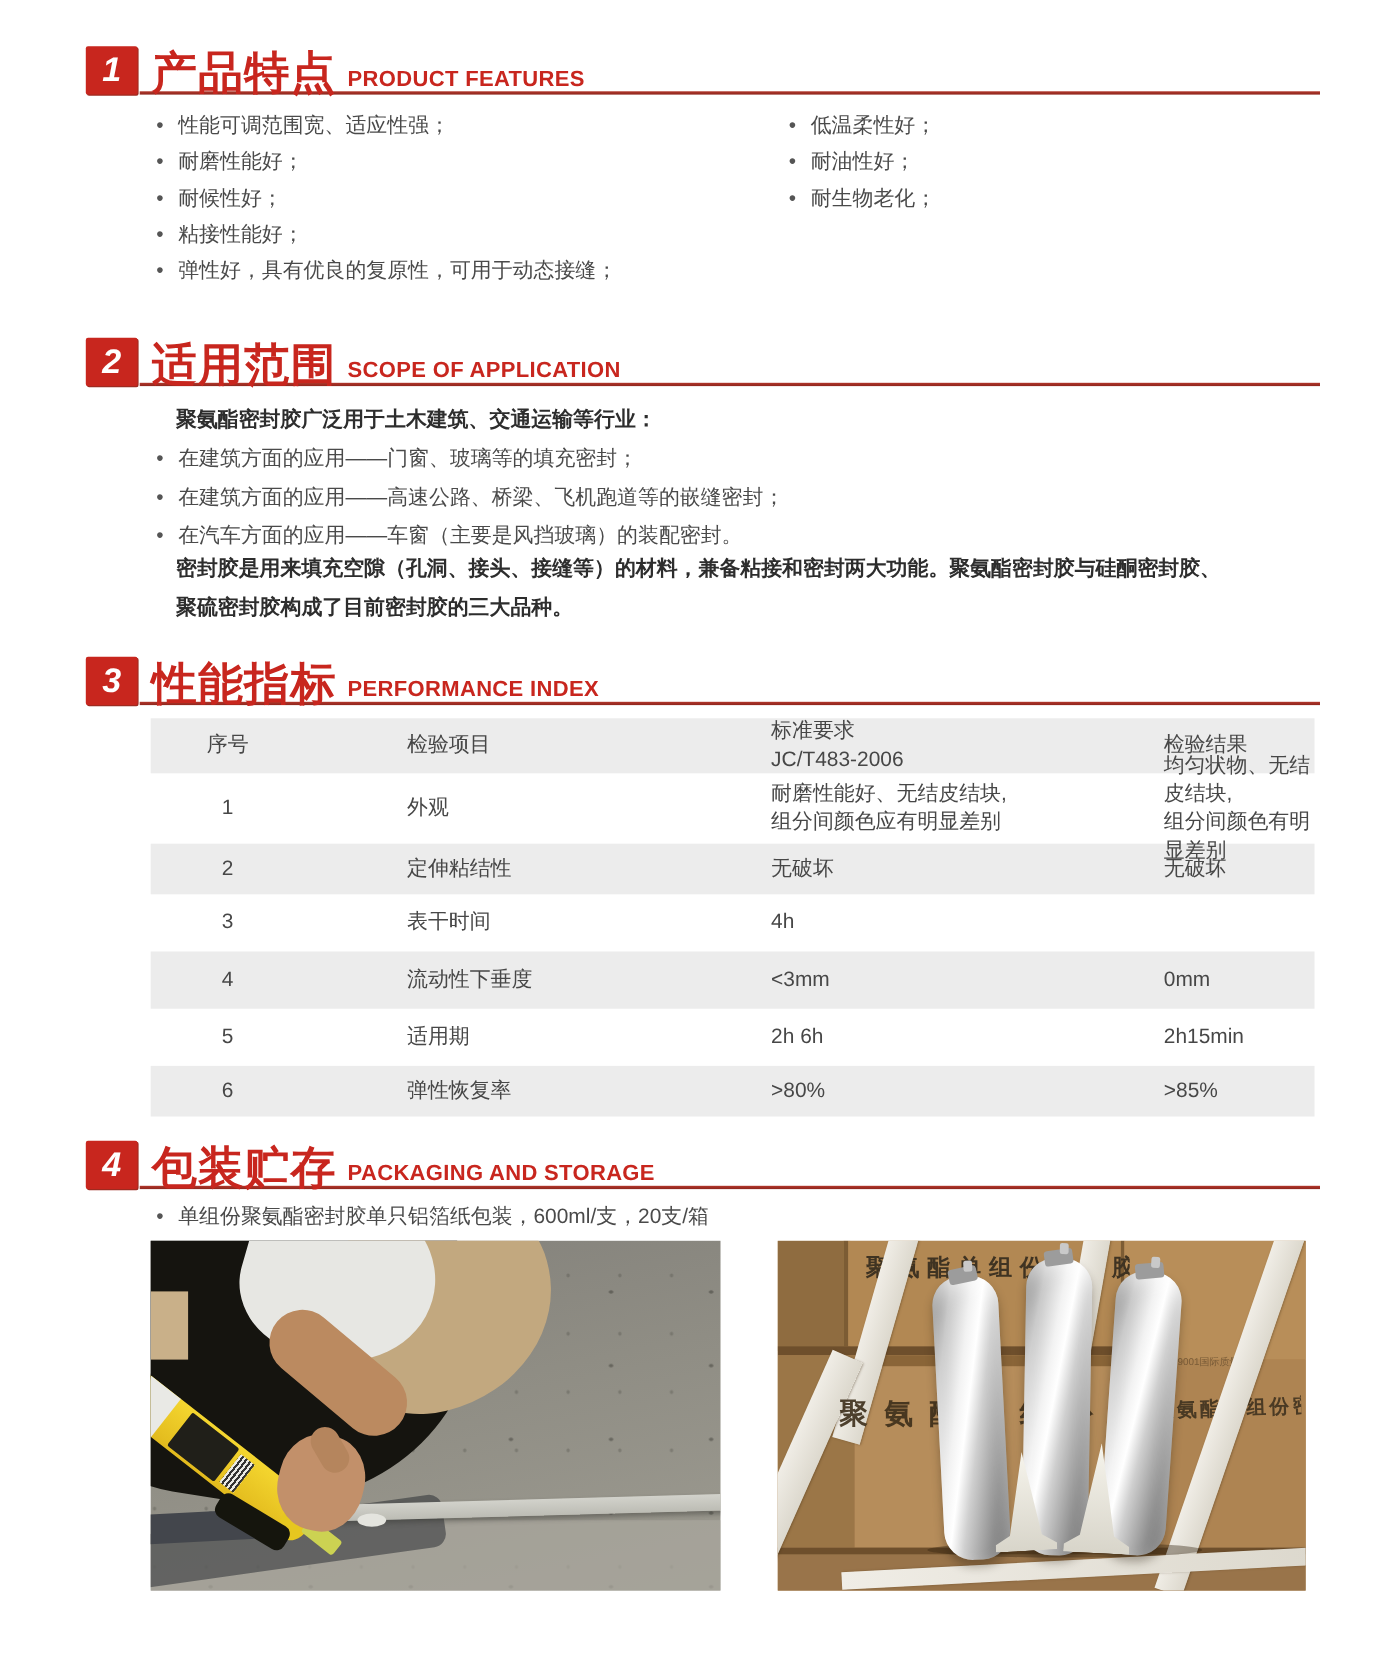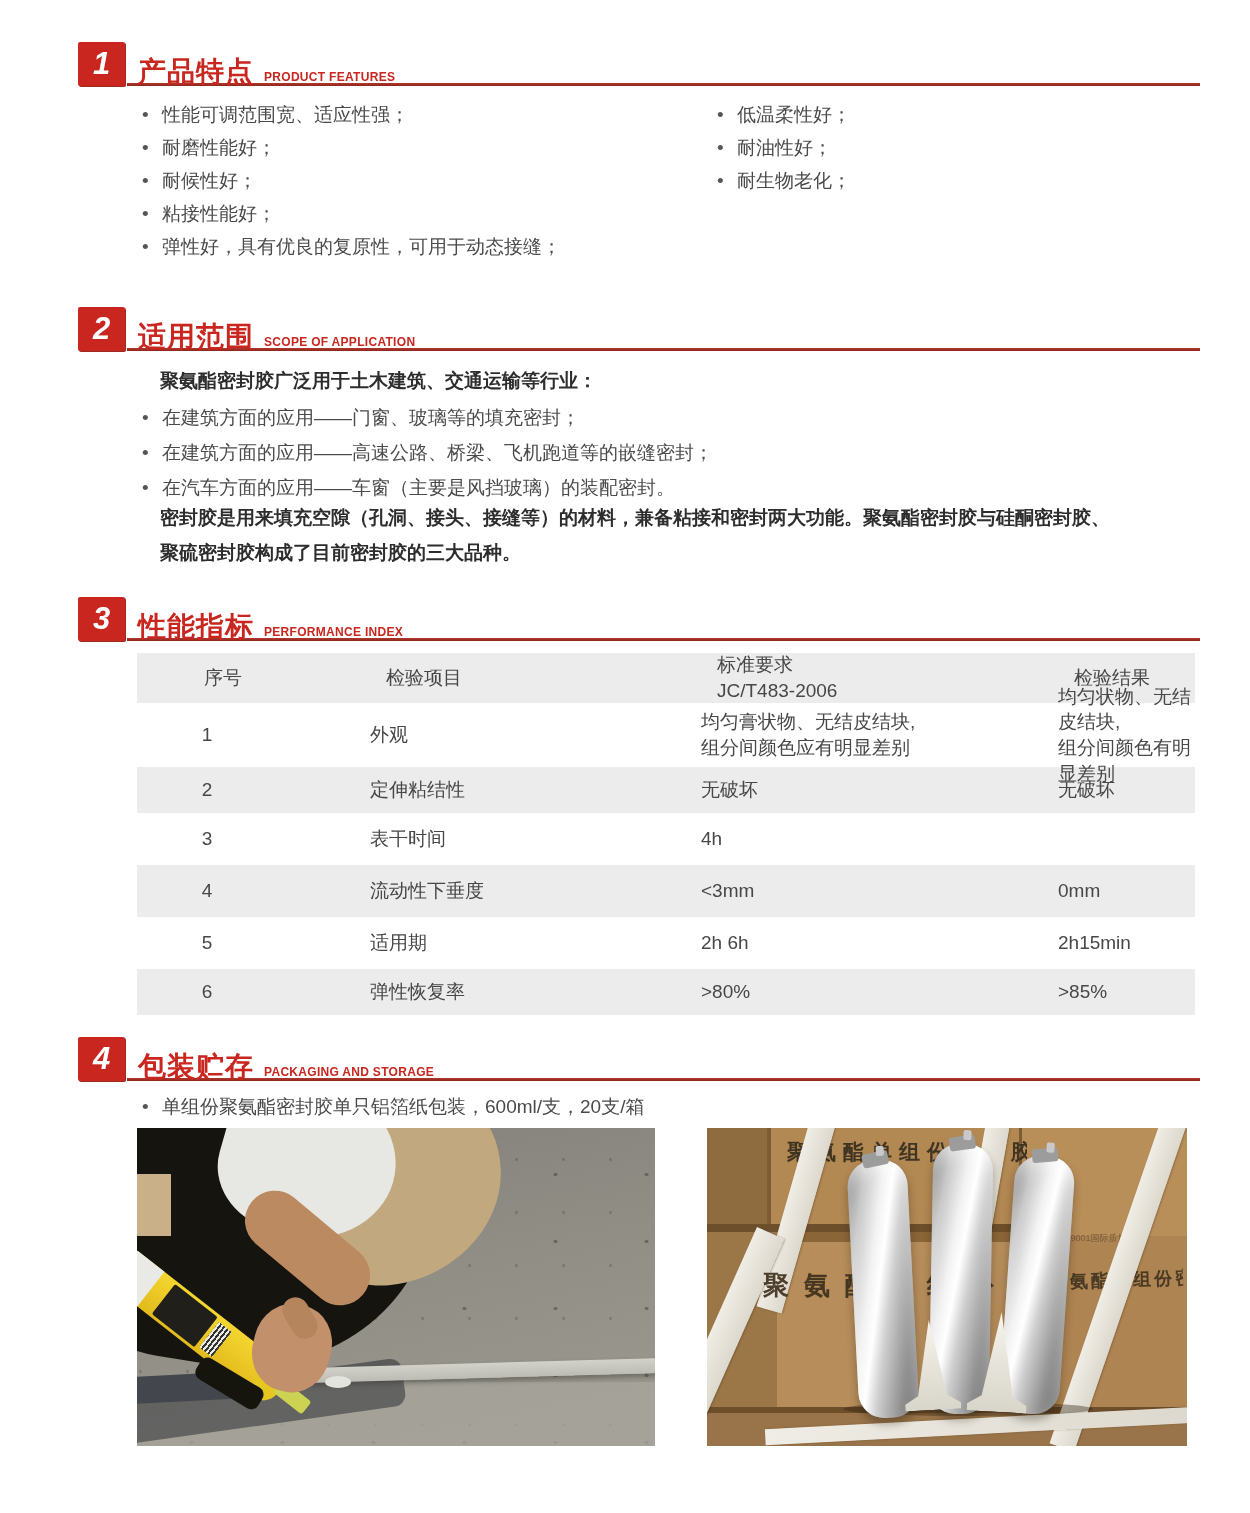--- a/index.html
+++ b/index.html
@@ -5,38 +5,38 @@
   html,body{margin:0;padding:0;background:#ffffff;}
   body{font-family:"Liberation Sans","DejaVu Sans",sans-serif;color:#3d3d3d;}
   #page{position:relative;width:1250px;height:1513px;background:#ffffff;overflow:hidden;}
 
   
   .sec{position:absolute;left:78px;width:1122px;}
   .sec-head{display:flex;align-items:flex-end;height:46px;}
   .num{width:47px;height:44px;background:#c8261e;color:#fff;font-weight:700;font-style:italic;
        font-size:31px;display:flex;align-items:center;justify-content:center;border-radius:2px;
        box-shadow:1px 1px 0 #9e2a20;}
-  .ttl{font-size:28px;font-weight:700;color:#c8261e;margin-left:13px;line-height:.95;letter-spacing:1px;}
-  .sub{font-size:12px;font-weight:700;color:#c8261e;margin-left:10px;margin-bottom:2px;letter-spacing:.3px;}
+  .ttl{font-size:41px;font-weight:700;color:#c8261e;margin-left:13px;line-height:.95;letter-spacing:1px;}
+  .sub{font-size:20px;font-weight:700;color:#c8261e;margin-left:10px;margin-bottom:2px;letter-spacing:.3px;}
   .rule{height:3px;background:linear-gradient(#b2372b,#8e261d);margin-left:49px;margin-top:-3px;}
 
   
   ul.blist{list-style:none;margin:0;padding:0;position:absolute;font-size:19px;color:#4a4a4a;}
   ul.blist li{position:relative;padding-left:22px;line-height:33px;}
   ul.blist li::before{content:"•";position:absolute;left:2px;top:0;color:#555;}
   ul.blist.wide li{line-height:35px;}
 
   .boldtext{position:absolute;font-size:19px;font-weight:700;color:#2d2d2d;}
   .note{line-height:35px;white-space:pre-line;width:1046px;}
 
   
   .pt-table{position:absolute;left:137px;top:653px;width:1058px;font-size:19px;color:#474747;}
   .pt-row{display:flex;align-items:center;}
   .pt-row.gray{background:#ececec;}
-  .pt-row:nth-child(1){height:50px;padding-left:16px;}
+  .pt-row:nth-child(1){height:50px;}
   .pt-row:nth-child(2){height:64px;}
   .pt-row:nth-child(3){height:46px;}
   .pt-row:nth-child(4){height:52px;}
   .pt-row:nth-child(5){height:52px;}
   .pt-row:nth-child(6){height:52px;}
   .pt-row:nth-child(7){height:46px;}
   .pt-c{white-space:pre-line;line-height:1.35;}
   .pt-c.c1{width:140px;text-align:center;flex:none;}
   .pt-c.c2{width:238px;padding-left:93px;box-sizing:content-box;flex:none;}
   .pt-c.c3{width:264px;padding-left:93px;box-sizing:content-box;flex:none;}
@@ -187,21 +187,21 @@
     <div class="pt-row gray">
       <div class="pt-c c1">序号</div>
       <div class="pt-c c2">检验项目</div>
       <div class="pt-c c3">标准要求
 JC/T483-2006</div>
       <div class="pt-c c4">检验结果</div>
     </div>
     <div class="pt-row">
       <div class="pt-c c1">1</div>
       <div class="pt-c c2">外观</div>
-      <div class="pt-c c3">均匀膏状物、无结皮结块,
+      <div class="pt-c c3">耐磨性能好、无结皮结块,
 组分间颜色应有明显差别</div>
       <div class="pt-c c4">均匀状物、无结皮结块,
 组分间颜色有明显差别</div>
     </div>
     <div class="pt-row gray">
       <div class="pt-c c1">2</div>
       <div class="pt-c c2">定伸粘结性</div>
       <div class="pt-c c3">无破坏</div>
       <div class="pt-c c4">无破坏</div>
     </div>

